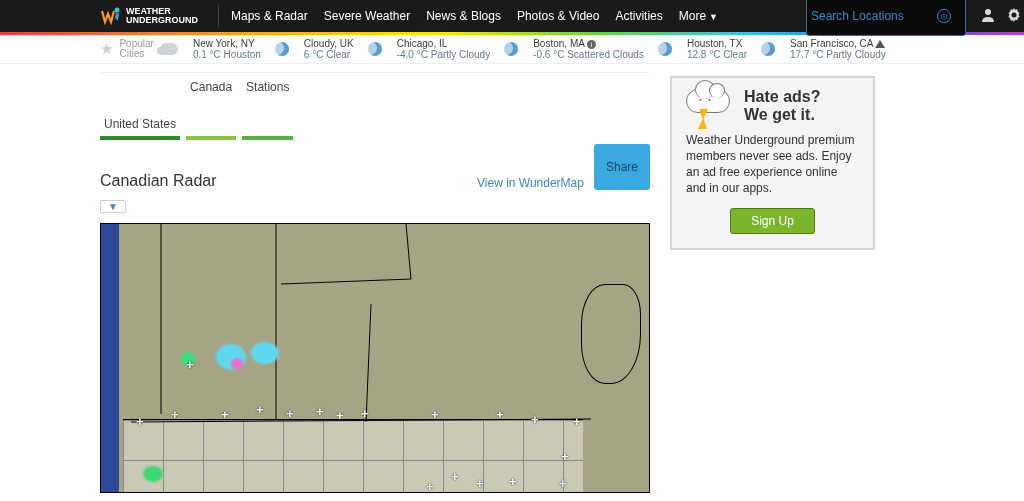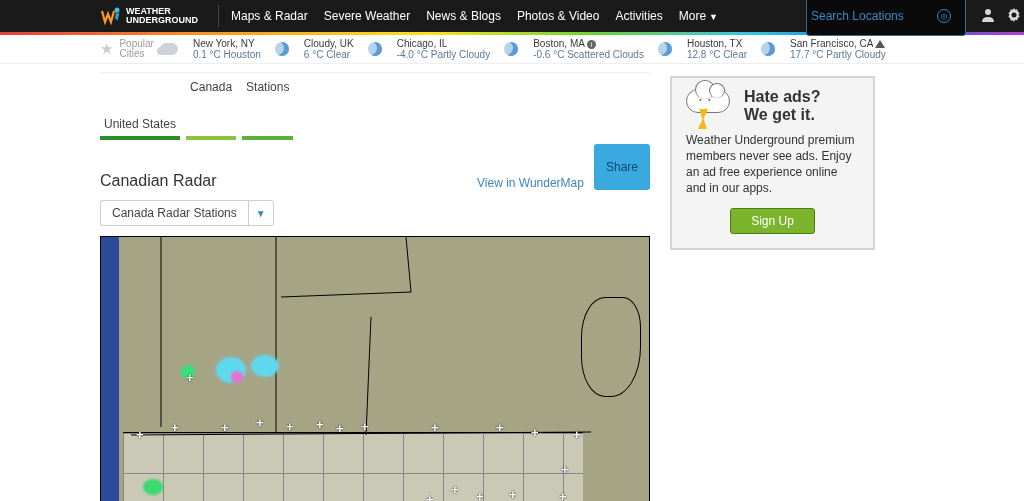--- a/index.html
+++ b/index.html
@@ -158,21 +158,20 @@
       <div class="tab t3">Stations</div>
     </div>
 
     <div class="sub-row">
       <h2>Canadian Radar</h2>
       <a class="link">View in WunderMap</a>
       <button class="share-btn">Share</button>
     </div>
 
     <div class="radar-dd">
-      <div class="radar-dd-lbl">Canada Radar Stations</div>
       <div class="radar-dd-arr">▼</div>
     </div>
 
     <div class="map-box">
       <div class="ocean" style="left:-10px;top:-10px;width:60px;height:300px;border-radius:0 40px 60px 0"></div>
       <div class="ocean" style="left:0;top:230px;width:26px;height:50px;border-radius:0 20px 0 0"></div>
       <div class="ocean" style="left:290px;top:-15px;width:190px;height:170px;border-radius:55% 48% 50% 60%"></div>
       <div class="ocean" style="left:490px;top:-20px;width:90px;height:310px;"></div>
       <div class="ocean" style="left:310px;top:205px;width:55px;height:40px;border-radius:50% 40% 55% 50%"></div>
       <div class="ocean" style="left:370px;top:238px;width:70px;height:35px;border-radius:40% 50% 40% 50%"></div>

